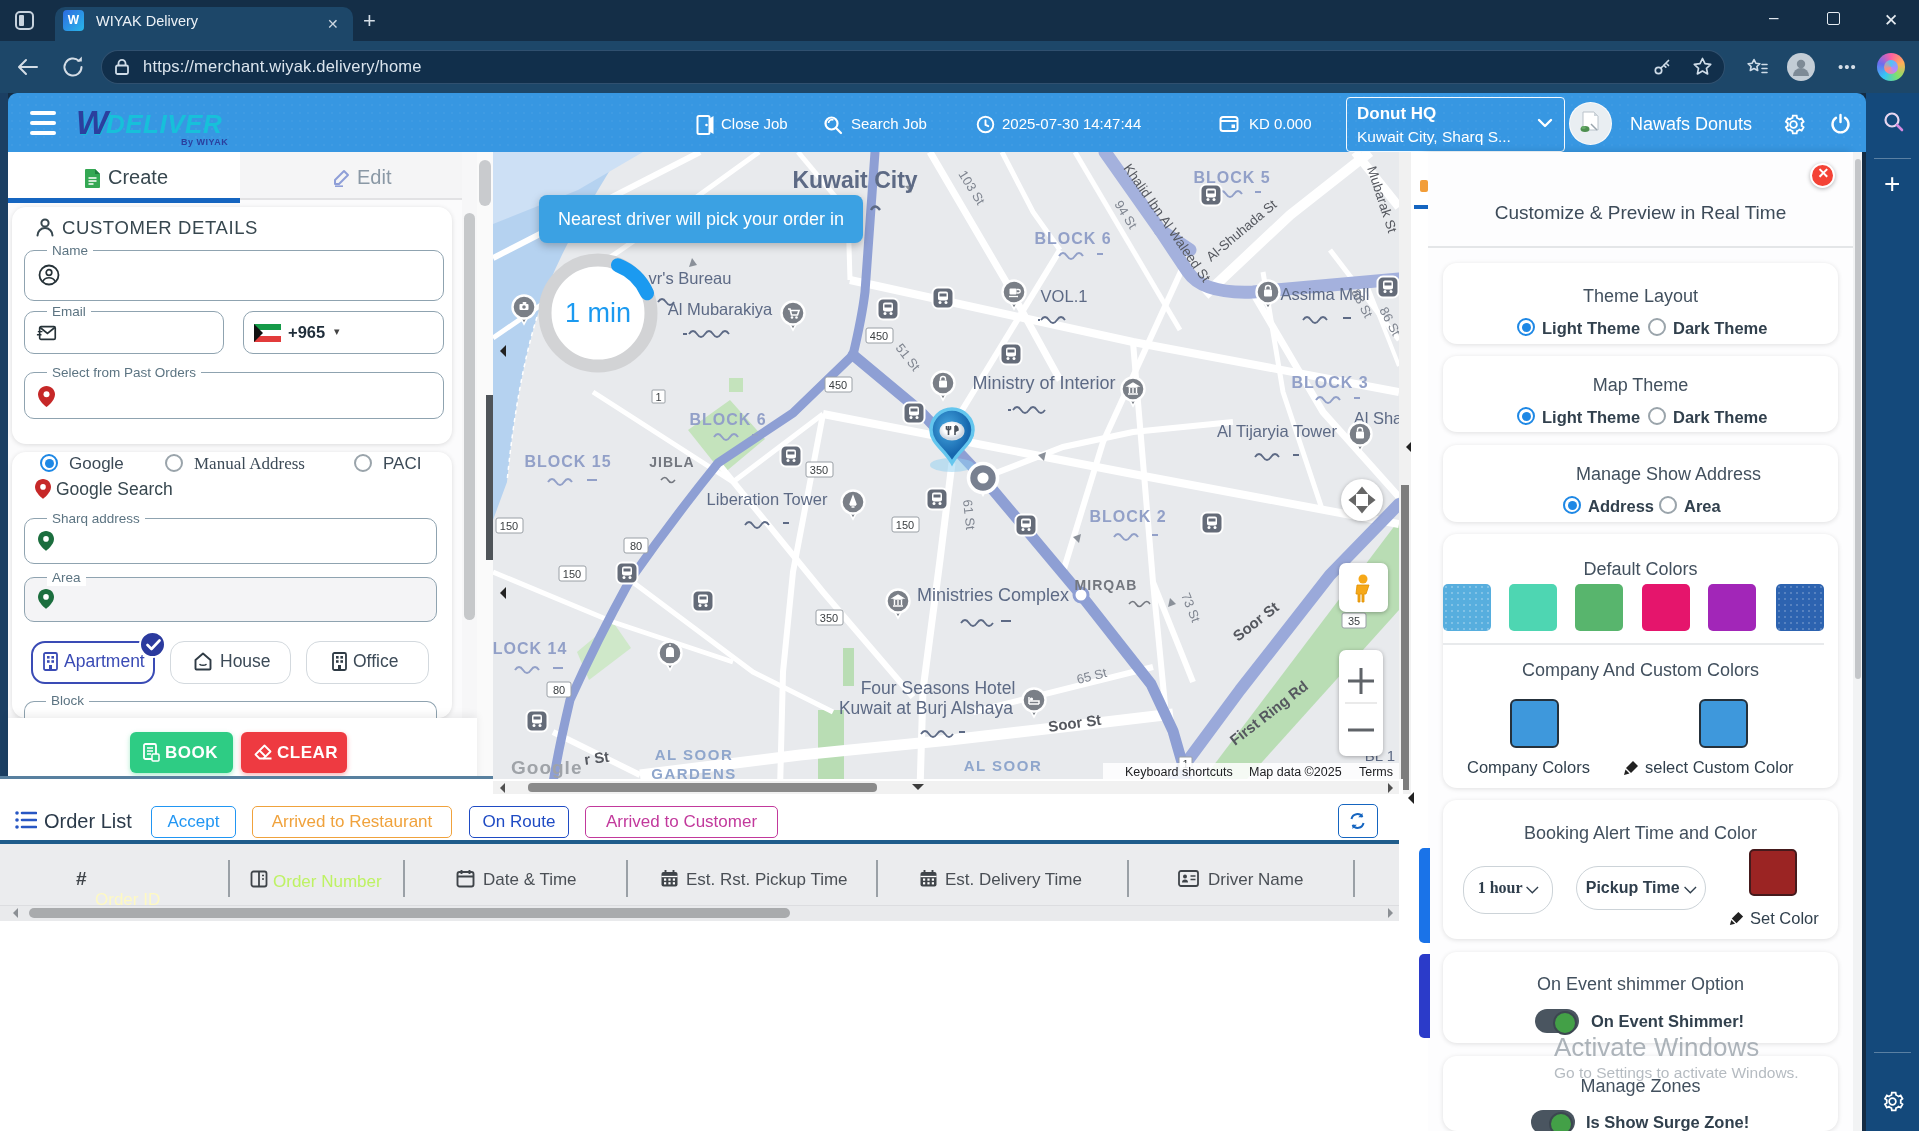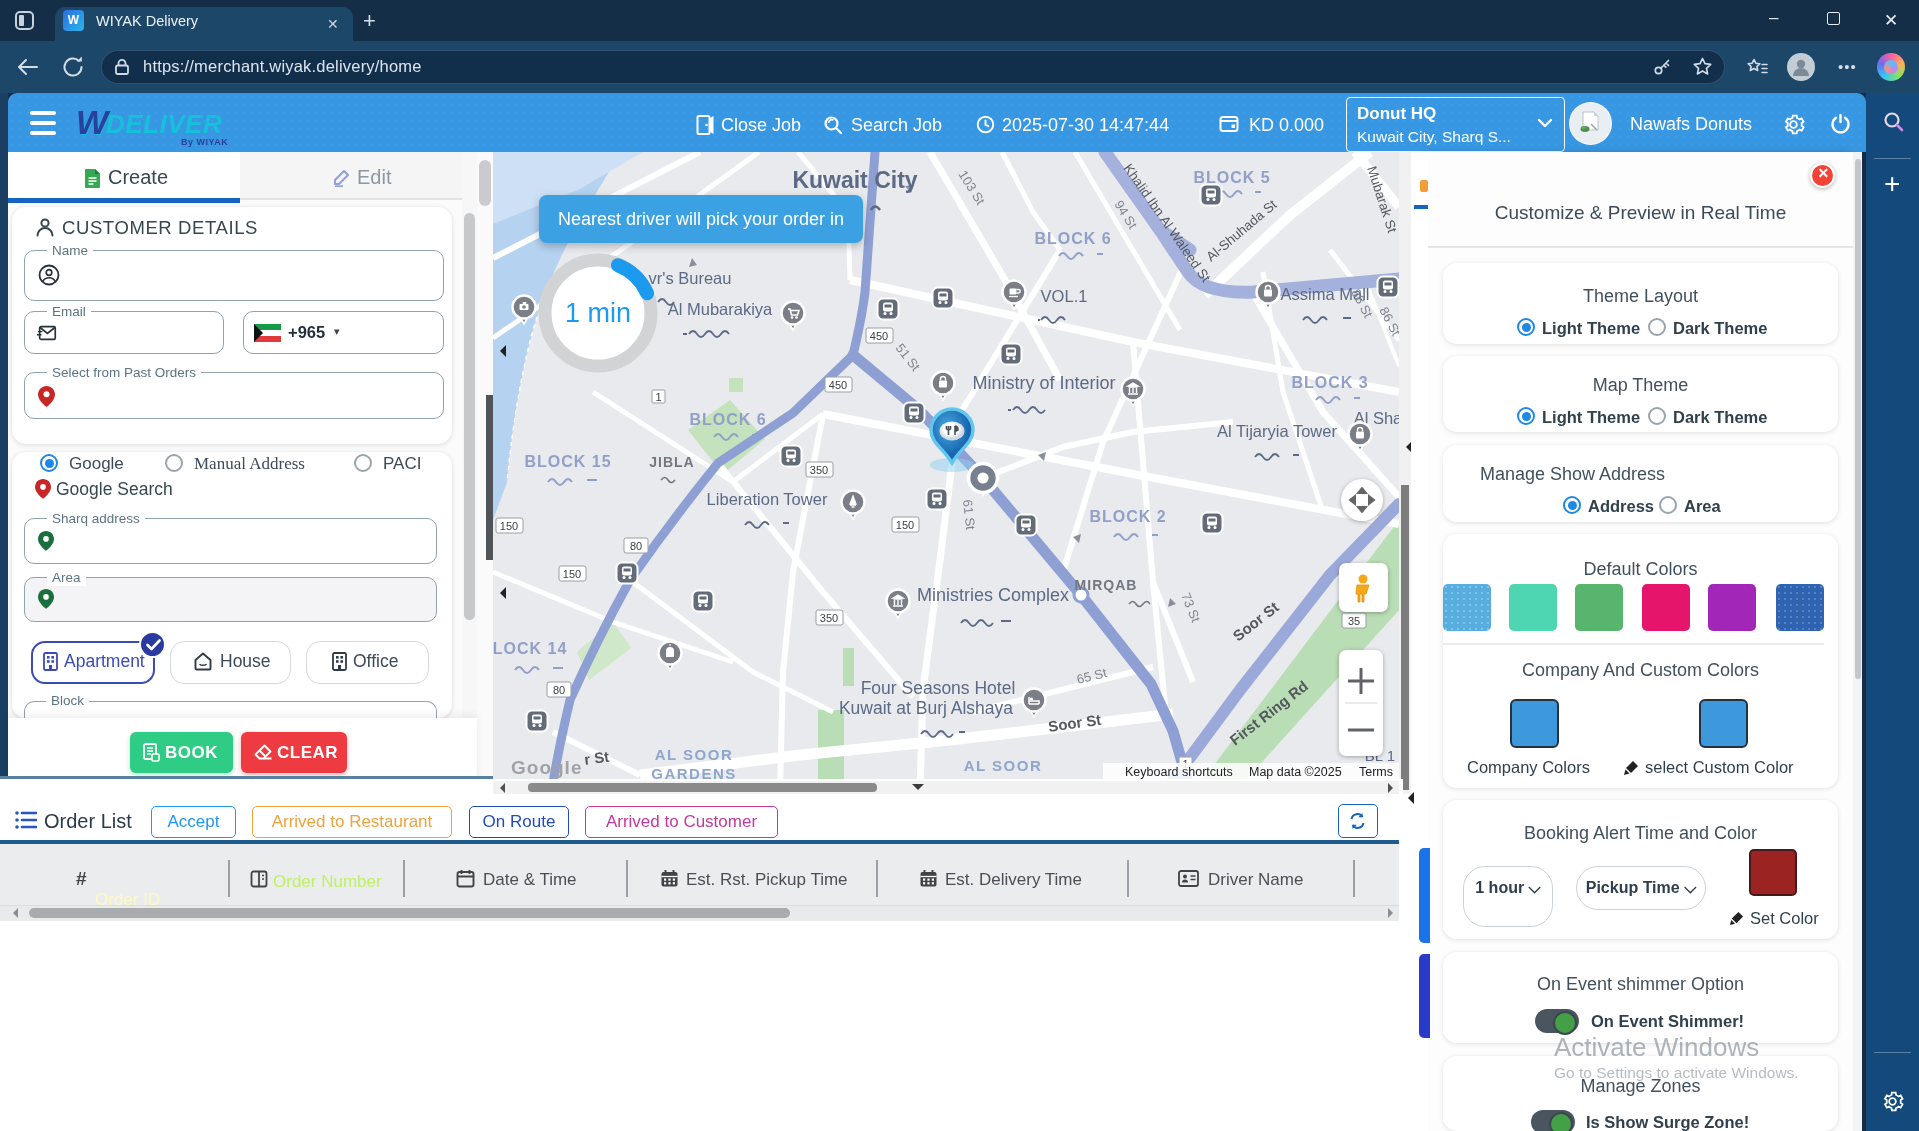--- a/index.html
+++ b/index.html
@@ -11,21 +11,21 @@
 #toolbar{left:0;top:41px;width:1919px;height:52px;background:#1d4769;}
 .tab{left:55px;top:7px;width:298px;height:34px;background:#1d4769;border-radius:10px 10px 0 0;}
 .tabttl{left:96px;top:13px;color:#edf2f7;font-size:14.5px;}
 .fav{left:63px;top:10px;width:21px;height:21px;border-radius:4px;background:linear-gradient(135deg,#2e6be0,#28b7ea);color:#fff;font-size:12px;font-weight:bold;text-align:center;line-height:21px;}
 .wbtn{color:#e6ecf2;font-size:17px;top:8px;}
 #urlpill{left:101px;top:50px;width:1624px;height:34px;border-radius:17px;background:#112f4b;border:1px solid rgba(130,170,205,.28);}
 #urltxt{left:143px;top:57px;font-size:16.5px;color:#dbe5ee;letter-spacing:.2px;}
 
 #nav{left:8px;top:93px;width:1858px;height:59px;background:#3797e2;border-radius:9px 9px 0 0;
 background-image:radial-gradient(rgba(255,255,255,.04) 1px,transparent 1px);background-size:8px 8px;}
-.nitem{color:#fff;font-size:18px;white-space:nowrap;}
+.nitem{color:#fff;font-size:15px;white-space:nowrap;}
 
 #lpanel{left:8px;top:152px;width:454px;height:634px;background:#fbfbfc;overflow:hidden;}
 .card{position:absolute;background:#fff;border-radius:14px;box-shadow:0 1px 5px rgba(0,0,0,.13);}
 .mfield{position:absolute;border:1px solid #8fa3b0;border-radius:10px;background:#fff;}
 .mlabel{position:absolute;top:-8px;font-size:13.5px;color:#5c7482;background:#fff;padding:0 5px;line-height:16px;}
 .sect{color:#37474f;}
 
 #olist{left:0;top:779px;width:1403px;height:352px;background:#fff;}
 .fbtn{position:absolute;border-radius:5px;font-size:17px;background:#fff;text-align:center;}
 
@@ -719,21 +719,21 @@
   <div class="rlb" style="left:1542px;top:319px;">Light Theme</div>
   <div class="radio off abs" style="left:1648px;top:318px;"></div>
   <div class="rlb" style="left:1673px;top:319px;">Dark Theme</div>
   <div class="rcard" style="top:356px;height:76px;"></div>
   <div class="rt" style="left:1428px;top:375px;">Map Theme</div>
   <div class="radio on abs" style="left:1517px;top:407px;"></div>
   <div class="rlb" style="left:1542px;top:408px;">Light Theme</div>
   <div class="radio off abs" style="left:1648px;top:407px;"></div>
   <div class="rlb" style="left:1673px;top:408px;">Dark Theme</div>
   <div class="rcard" style="top:445px;height:77px;"></div>
-  <div class="rt" style="left:1360px;top:464px;">Manage Show Address</div>
+  <div class="rt" style="left:1456px;top:464px;">Manage Show Address</div>
   <div class="radio on abs" style="left:1563px;top:496px;"></div>
   <div class="rlb" style="left:1588px;top:497px;">Address</div>
   <div class="radio off abs" style="left:1659px;top:496px;"></div>
   <div class="rlb" style="left:1684px;top:497px;">Area</div>
   <div class="rcard" style="top:534px;height:254px;"></div>
   <div class="rt" style="left:1428px;top:559px;">Default Colors</div>
   <div class="swatch" style="left:1443px;top:584px;background:#57aede;background-image:radial-gradient(rgba(255,255,255,.25) 1px,transparent 1px);background-size:6px 6px;"></div>
   <div class="swatch" style="left:1509px;top:584px;background:#4ed6b2;"></div>
   <div class="swatch" style="left:1575px;top:584px;background:#58b56d;"></div>
   <div class="swatch" style="left:1642px;top:584px;background:#e5156c;"></div>
@@ -744,21 +744,21 @@
   <div class="abs" style="left:1510px;top:699px;width:49px;height:49px;background:#3e98dc;border:2px solid #25313c;border-radius:6px;"></div>
   <div class="abs" style="left:1699px;top:699px;width:49px;height:49px;background:#3e98dc;border:2px solid #25313c;border-radius:6px;"></div>
   <div class="abs" style="left:1467px;top:758px;font-size:16.5px;color:#31404d;">Company Colors</div>
   <svg class="abs" style="left:1622px;top:759px;" width="18" height="18" viewBox="0 0 18 18">
     <path d="M11 2l5 5-7 7-5-5z" fill="#222"></path>
         <path d="M3.5 10.5L2 16l5.5-1.5z" fill="#222"></path>
   </svg>
   <div class="abs" style="left:1645px;top:758px;font-size:16.5px;color:#31404d;">select Custom Color</div>
   <div class="rcard" style="top:800px;height:139px;"></div>
   <div class="rt" style="left:1428px;top:823px;">Booking Alert Time and Color</div>
-  <div class="pill" style="left:1463px;top:866px;width:90px;height:61px;line-height:42px;text-align:center;">1 hour ⌵</div>
+  <div class="pill" style="left:1463px;top:866px;width:90px;height:48px;line-height:42px;text-align:center;font-family:Liberation Serif, serif;">1 hour ⌵</div>
   <div class="pill" style="left:1576px;top:866px;width:130px;height:44px;line-height:42px;text-align:center;">Pickup Time ⌵</div>
   <div class="abs" style="left:1749px;top:849px;width:48px;height:47px;background:#9b2423;border:2px solid #451a1c;border-radius:5px;"></div>
   <svg class="abs" style="left:1728px;top:910px;" width="17" height="17" viewBox="0 0 18 18">
     <path d="M11 2l5 5-7 7-5-5z" fill="#222"></path>
         <path d="M3.5 10.5L2 16l5.5-1.5z" fill="#222"></path>
   </svg>
   <div class="abs" style="left:1750px;top:909px;font-size:16.5px;color:#31404d;">Set Color</div>
   <div class="rcard" style="top:952px;height:91px;"></div>
   <div class="rt" style="left:1428px;top:974px;">On Event shimmer Option</div>
   <div class="tgl abs" style="left:1535px;top:1009px;"></div>

